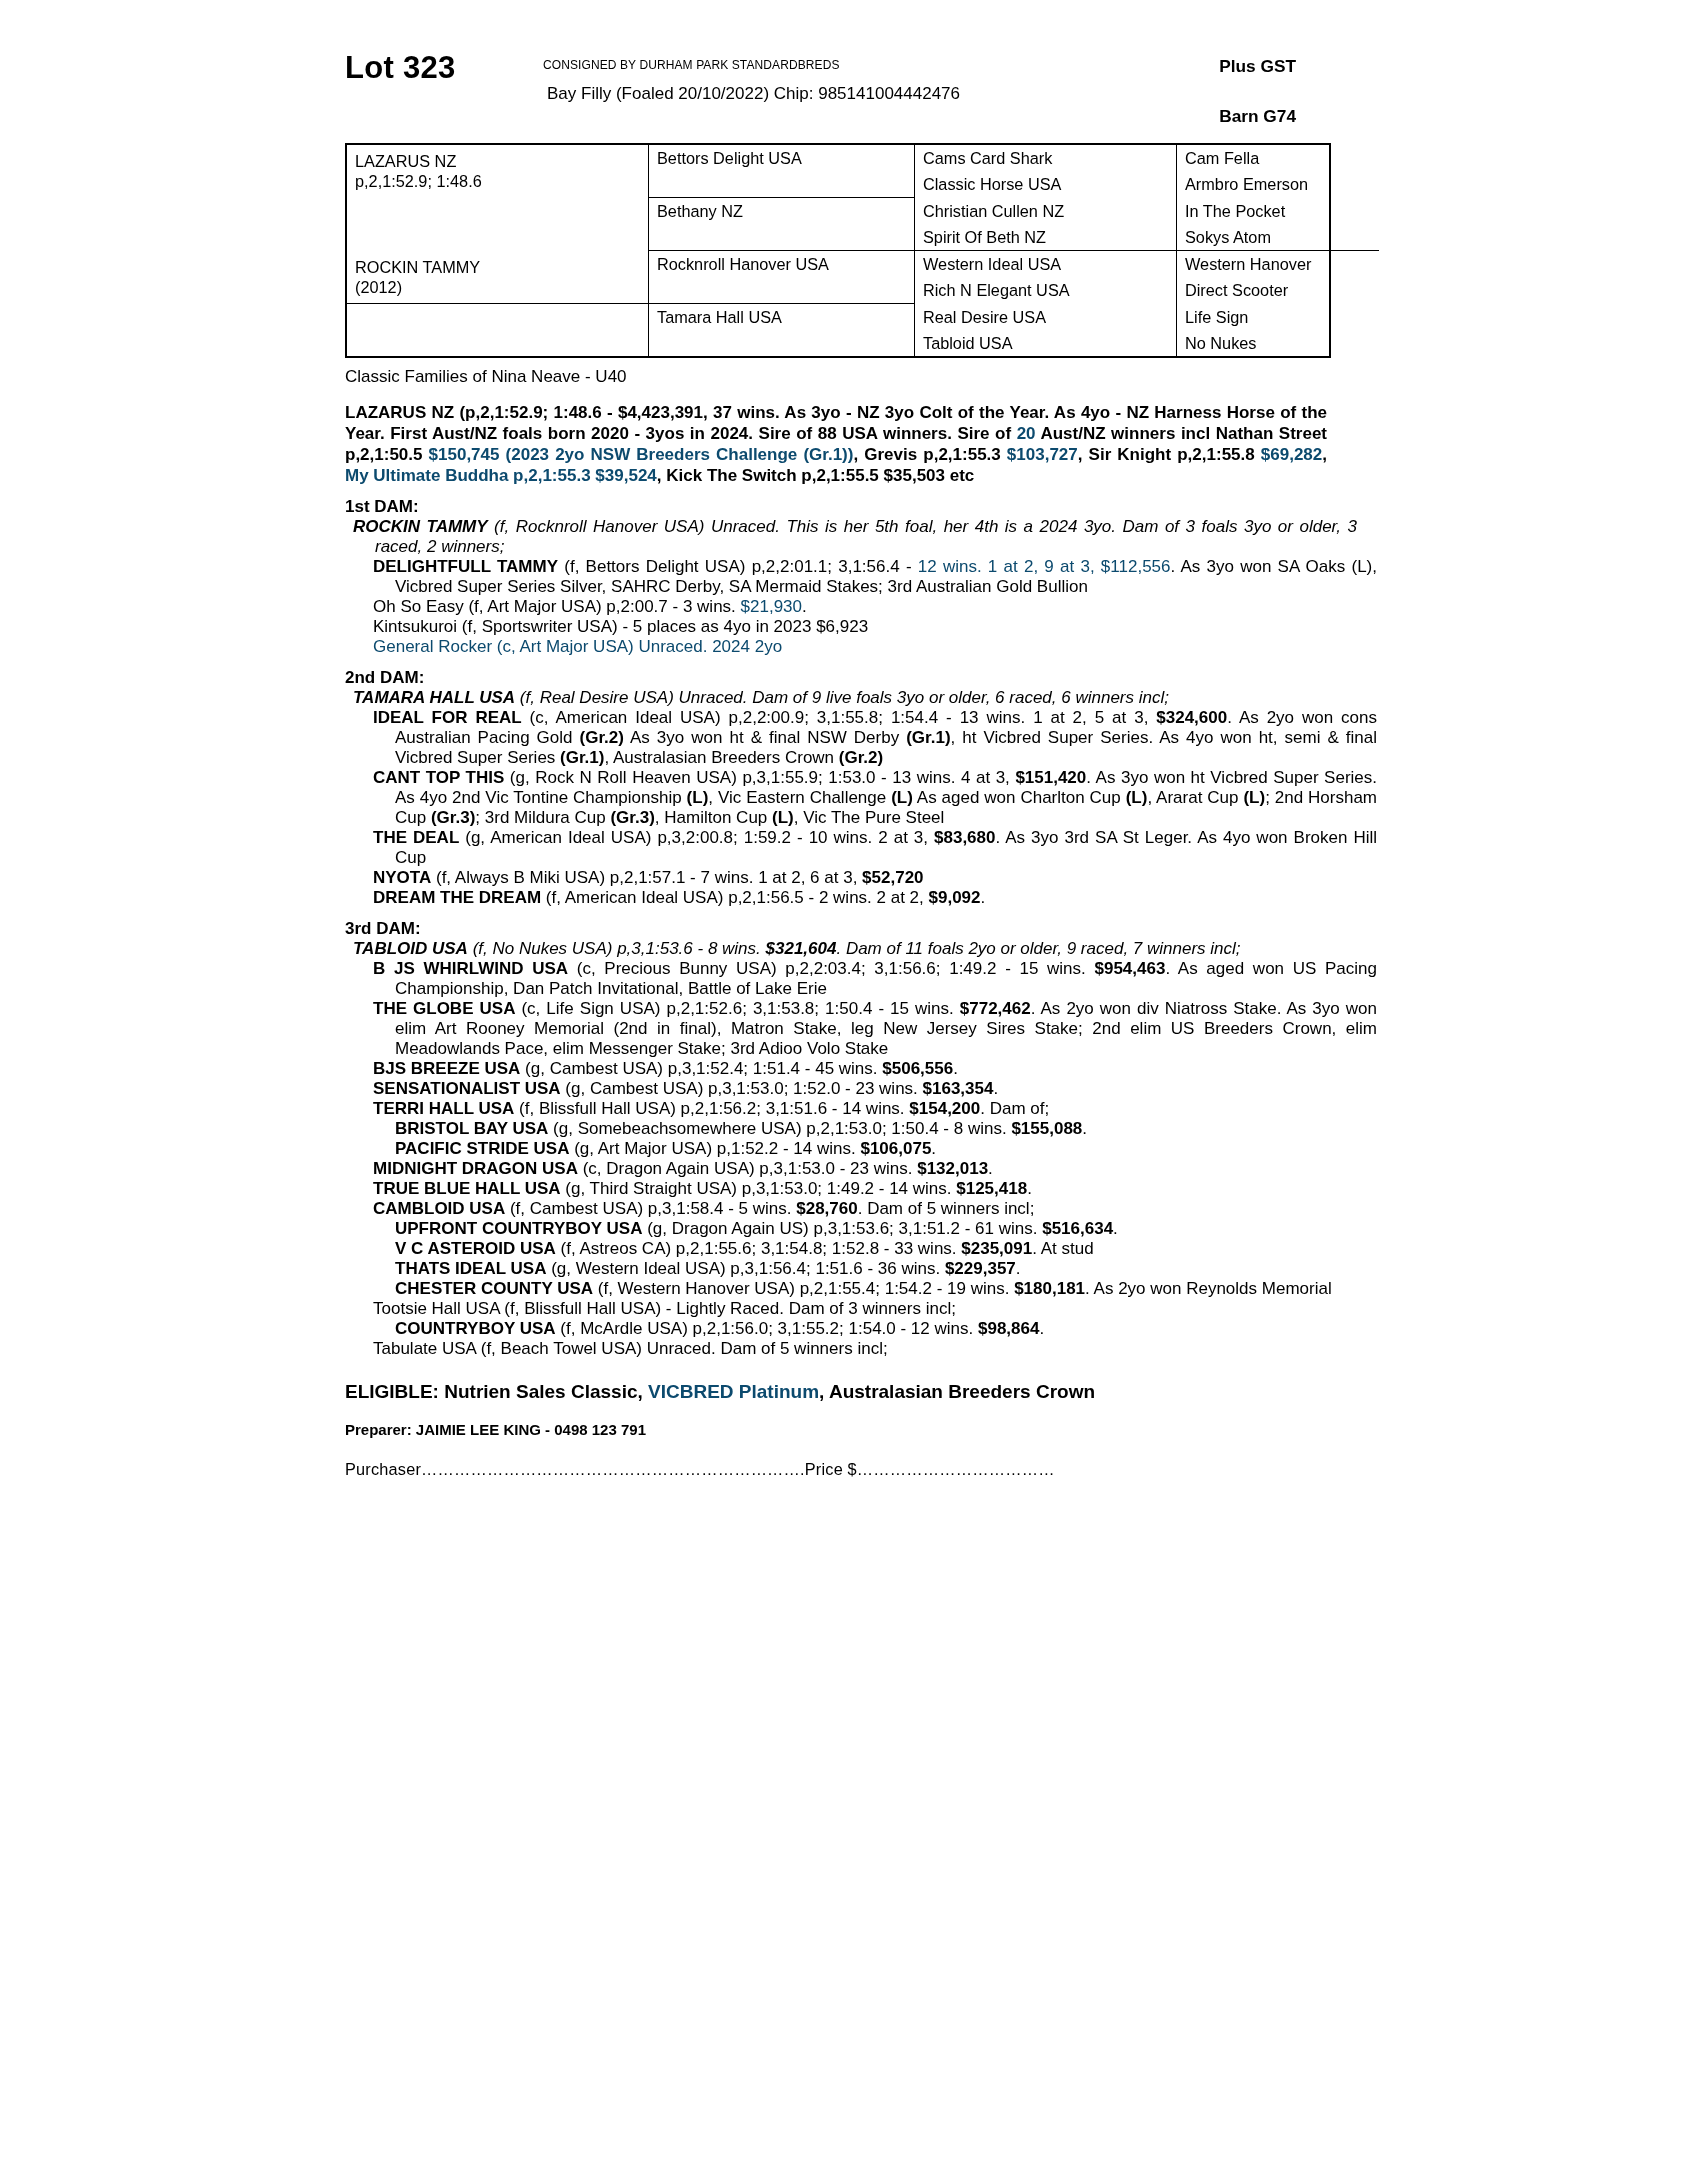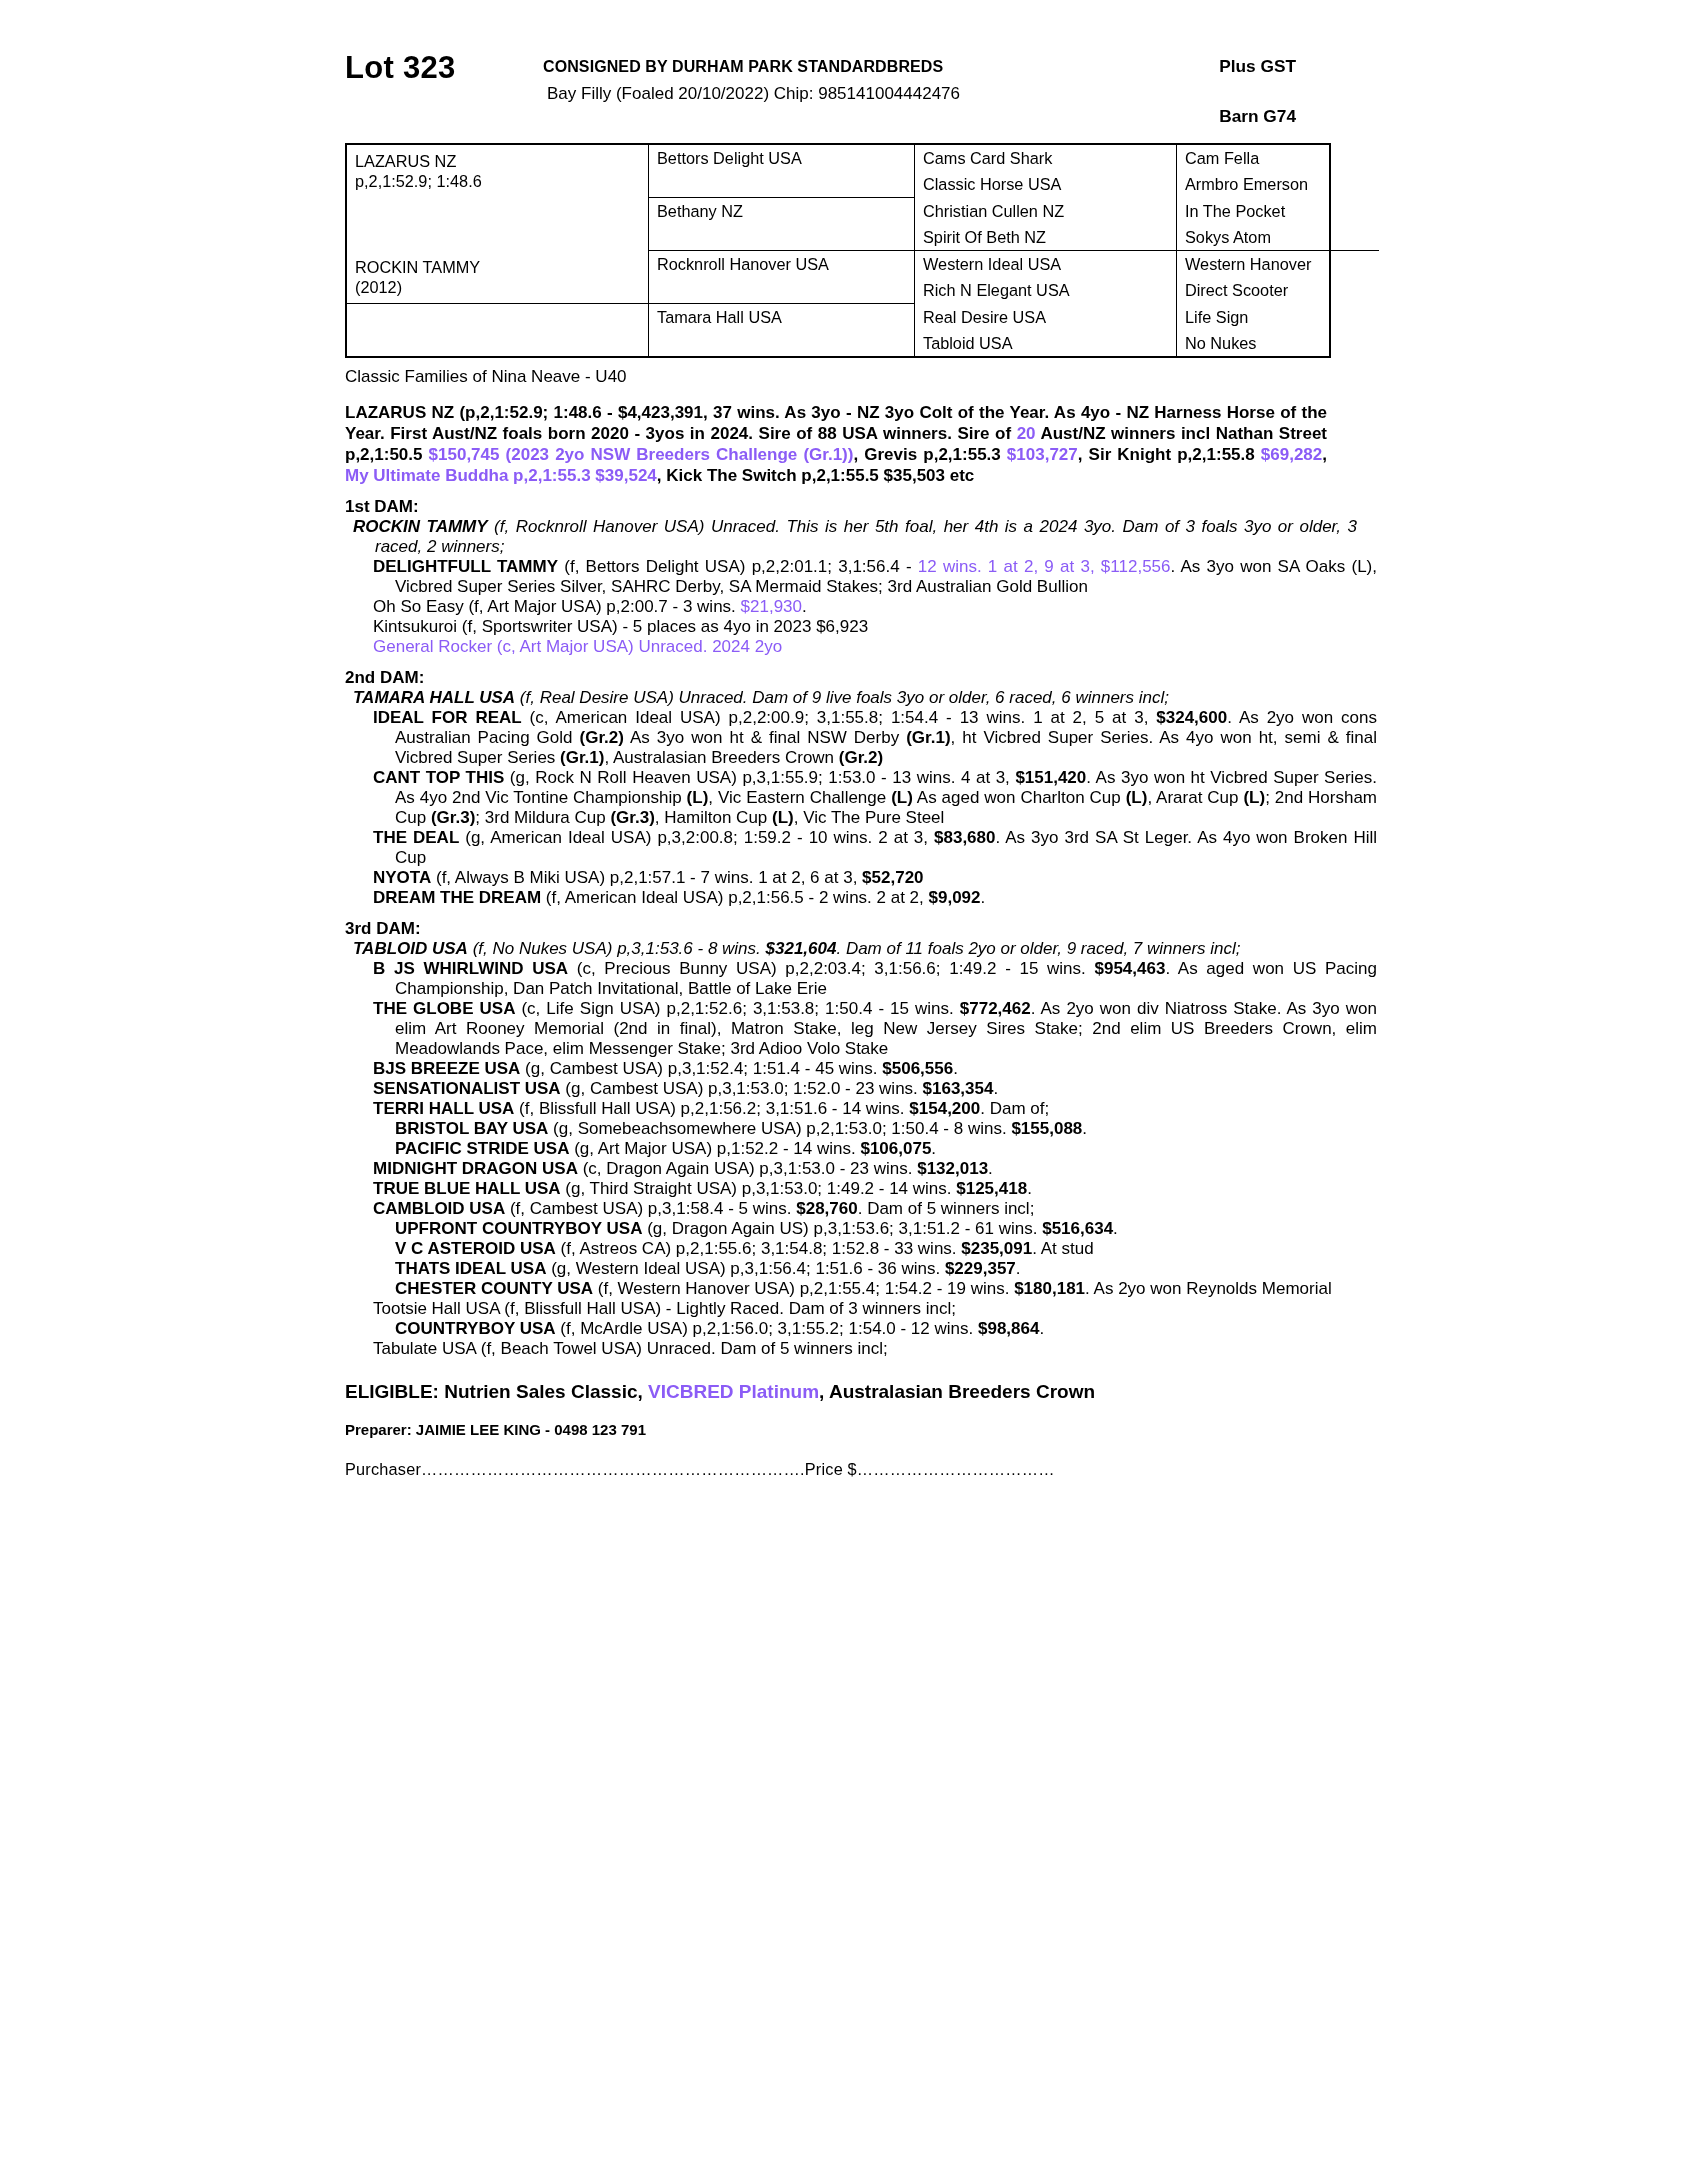--- a/index.html
+++ b/index.html
@@ -30,22 +30,22 @@
     left: 0;
     top: 6px;
     font-size: 31px;
     font-weight: bold;
     letter-spacing: 0.3px;
   }
   .consign {
     position: absolute;
     left: 198px;
     top: 14px;
-    font-size: 16px;
-    font-weight: bold;
+    font-size: 12px;
+    font-weight: normal;
     letter-spacing: 0.1px;
   }
   .subtitle {
     position: absolute;
     left: 202px;
     top: 40px;
     font-size: 17px;
   }
   .plus-gst {
     position: absolute;
@@ -91,21 +91,21 @@
     font-size: 17px;
   }
   .sire-block {
     margin-top: 15px;
     font-size: 17px;
     font-weight: bold;
     text-align: justify;
     line-height: 21px;
     width: 982px;
   }
-  .red { color: #8b5cf6; }
+  .red { color: #0c4a6e; }
   .damhead {
     margin-top: 11px;
     font-size: 17px;
     font-weight: bold;
   }
   .p {
     font-size: 17px;
     line-height: 20px;
     text-align: justify;
     width: 982px;

